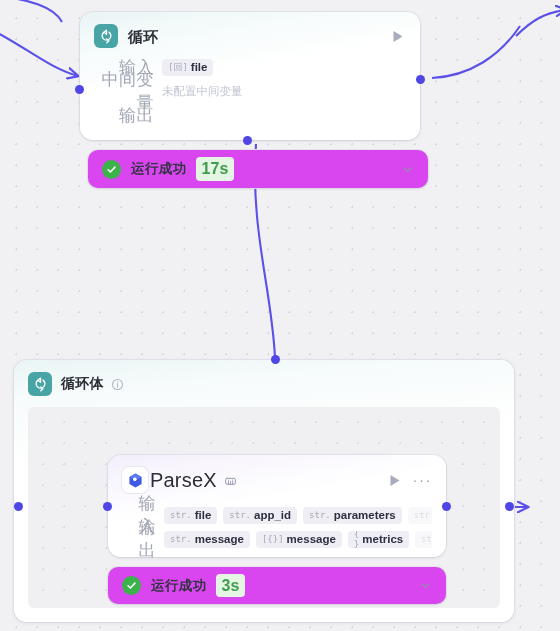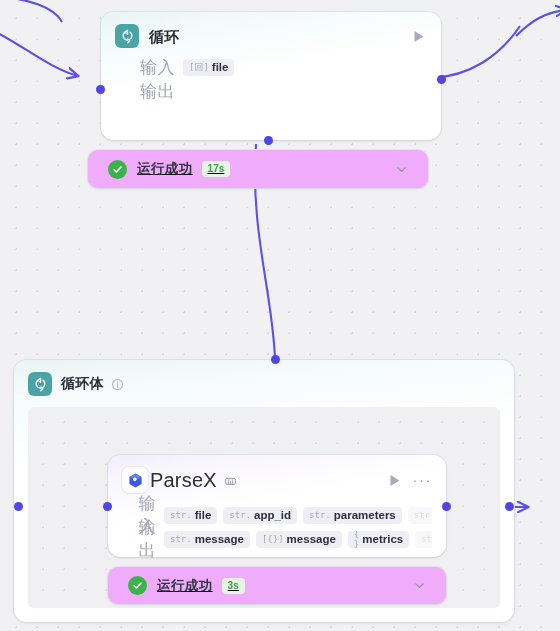--- a/index.html
+++ b/index.html
@@ -20,21 +20,21 @@
   .node{
     position:absolute;
     border-radius:12px;
     background:#ffffff;
     box-shadow:0 1px 3px rgba(20,20,50,.10), 0 0 0 1px rgba(225,225,235,.9);
     box-sizing:border-box;
   }
 
   
   #loop-node{
-    left:101px;top:12px;width:340px;height:128px;
+    left:80px;top:12px;width:340px;height:128px;
     background:linear-gradient(170deg,#e9f4f5 0%,#f3fafa 16%,#ffffff 46%,#ffffff 100%);
     border-radius:13px;
   }
   .node-head{display:flex;align-items:center;padding:12px 14px 4px 14px;}
   .icon-box{
     width:24px;height:24px;border-radius:6px;
     display:flex;align-items:center;justify-content:center;flex:none;
   }
   .icon-box.teal{background:#49a5a5;}
   .node-title{
@@ -62,32 +62,32 @@
     background:#eeeef4;border-radius:4px;padding:2px 6px;height:17px;
     box-sizing:border-box;
   }
   .tag .ttype{font-size:9px;color:#a6a9bb;font-family:"DejaVu Sans Mono",monospace;}
   .tag .tname{font-size:11.5px;color:#2d3040;font-weight:700;white-space:nowrap;}
   .muted-text{font-size:11.5px;color:#c2c5d1;}
 
   
   .status-bar{
     position:absolute;display:flex;align-items:center;
-    background:#f0abfc;border-radius:10px;
+    background:#d946ef;border-radius:10px;
     box-shadow:0 1px 3px rgba(20,20,50,.09), 0 0 0 1px rgba(228,228,236,.95);
-    box-sizing:border-box;padding:0 20px;text-decoration:underline;
+    box-sizing:border-box;padding:0 14px;
   }
   .check{
     width:19px;height:19px;border-radius:50%;background:#3cb34a;flex:none;
     display:flex;align-items:center;justify-content:center;
   }
   .status-text{margin-left:10px;font-size:13.5px;color:#303340;font-weight:600;letter-spacing:.4px;}
   .time-badge{
     margin-left:9px;background:#e4f5e4;color:#3f9b4d;border-radius:4px;
-    font-size:10px;padding:2px 6px;font-weight:700;line-height:1.2;text-align:center;
+    font-size:16px;padding:2px 6px;font-weight:700;line-height:1.2;text-align:center;
   }
   .chev{margin-left:auto;color:#8f93a5;display:flex;align-items:center;}
 
   
   #loop-body{
     position:absolute;left:14px;top:360px;width:500px;height:262px;
     background:linear-gradient(175deg,#eaf5f5 0%,#f6fbfb 12%,#ffffff 34%,#ffffff 100%);
     border-radius:13px;
     box-shadow:0 1px 4px rgba(20,20,50,.09), 0 0 0 1px rgba(226,228,236,.95);
     box-sizing:border-box;
@@ -171,20 +171,24 @@
 
     <div class="rows">
       <div class="row">
         <div class="row-label">输入</div>
         <div class="tag">
           <span class="ttype">[回]</span>
           <span class="tname">file</span>
         </div>
       </div>
       <div class="row">
+        <div class="row-label">中间变量</div>
+        <div class="muted-text">未配置中间变量</div>
+      </div>
+      <div class="row">
         <div class="row-label">输出</div>
       </div>
     </div>
 
     <div class="port" style="left:-5px;top:73px;"></div>
     <div class="port" style="right:-5px;top:63px;"></div>
     <div class="port" style="left:163px;bottom:-5px;"></div>
   </div>
 
   <div class="status-bar" id="loop-status" style="left:88px;top:150px;width:340px;height:38px;">

